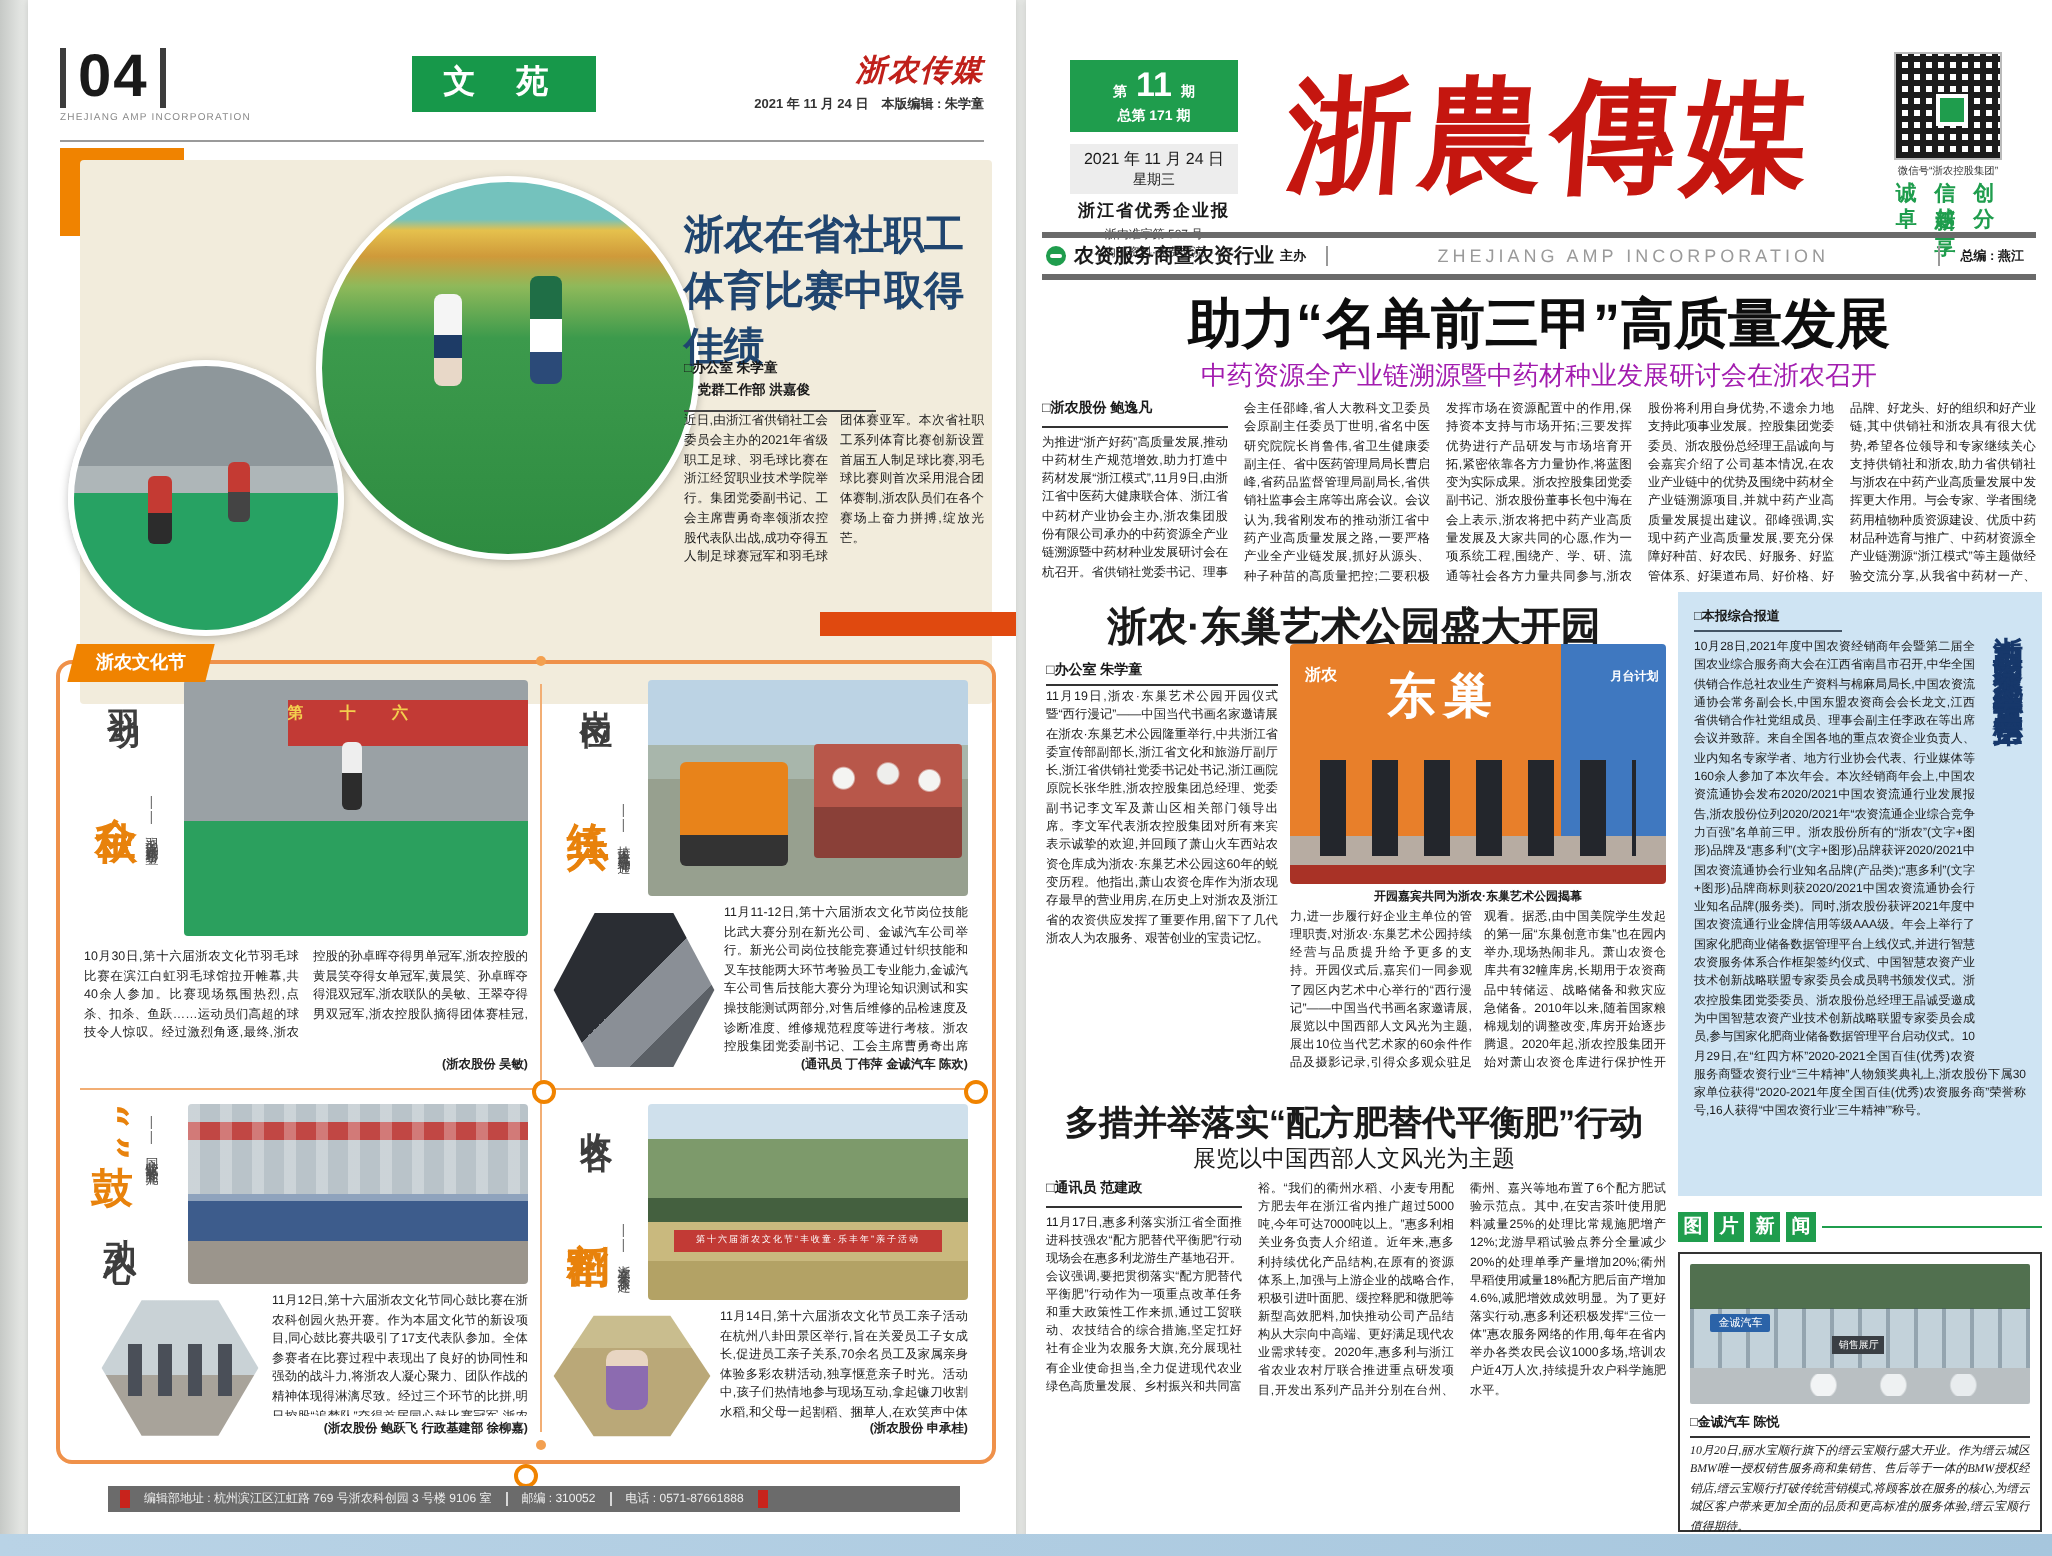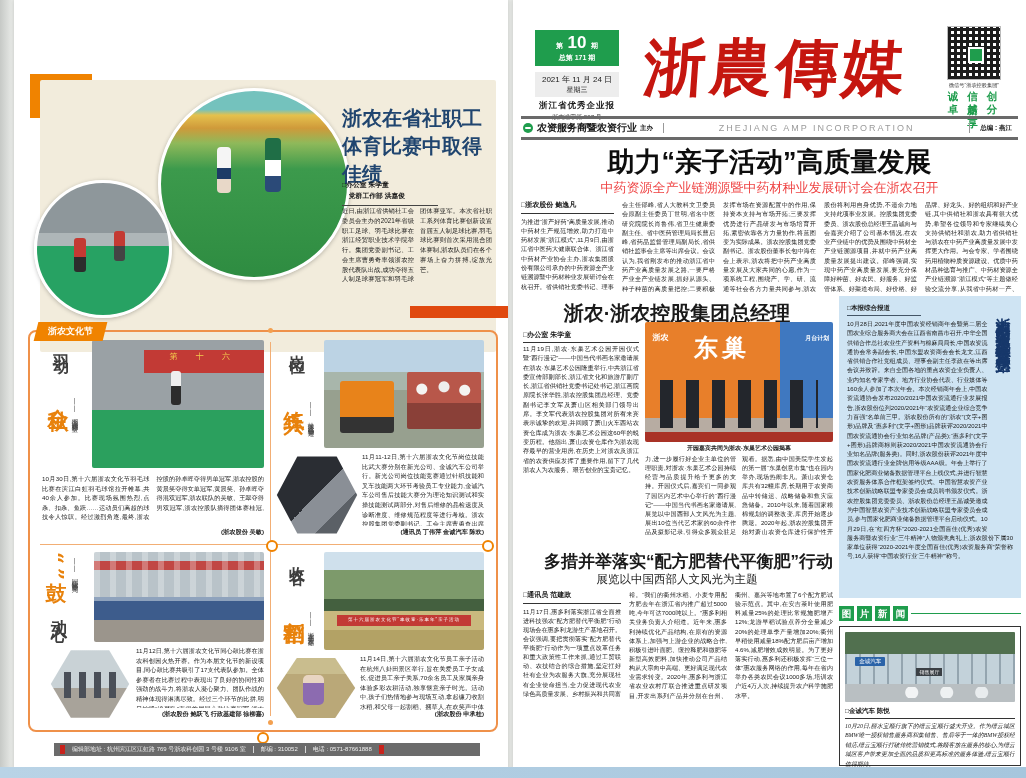--- a/index.html
+++ b/index.html
@@ -63,21 +63,21 @@
   .fest-t2{writing-mode:vertical-rl;font-size:21px;font-weight:bold;color:#e8820c;
            font-family:"DejaVu Serif",serif;letter-spacing:2px}
   .fest-sub{writing-mode:vertical-rl;font-size:6.5px;color:#4a4a4a;letter-spacing:1px}
   .fest-body{font-size:6.2px;line-height:1.55;color:#222}
   .fest-sign{font-size:6.2px;font-weight:bold;text-align:right;color:#222}
   .fphoto{position:absolute;overflow:hidden;border-radius:2px}
   .ph-badhall{background:linear-gradient(180deg,#9aa1a5 0 55%,#2ba05e 55% 100%)}
   .ph-badhall::after{content:"";position:absolute;left:46%;top:24%;width:10px;height:34px;border-radius:3px;
       background:linear-gradient(180deg,#eee 0 45%,#2c2c2c 45% 100%)}
   .banner1{position:absolute;top:8%;left:30%;width:70%;height:18%;background:#c23a35;color:#f3cf4e;
-           font-size:8px;font-weight:normal;letter-spacing:8px;text-align:center;line-height:180%;overflow:hidden}
+           font-size:8px;font-weight:bold;letter-spacing:8px;text-align:left;line-height:180%;overflow:hidden}
   .ph-forklift{background:linear-gradient(180deg,#bcd3e4 0 30%,#a8b6ab 30% 46%,#97a08f 46% 100%)}
   .ph-forklift::before{content:"";position:absolute;left:10%;top:38%;width:34%;height:48%;border-radius:3px;
       background:linear-gradient(180deg,#e8831a 0 70%,#333 70% 100%)}
   .ph-forklift::after{content:"";position:absolute;right:2%;top:30%;width:46%;height:52%;border-radius:2px;
       background:radial-gradient(circle at 20% 30%,#f4f4f2 0 5px,transparent 6px),
                  radial-gradient(circle at 50% 26%,#eeeeec 0 5px,transparent 6px),
                  radial-gradient(circle at 78% 32%,#f4f4f2 0 5px,transparent 6px),
                  linear-gradient(180deg,#b8574a 0 55%,#8a4038 55% 100%)}
   .ph-group3{background:linear-gradient(180deg,#b9c3c9 0 50%,#8fa3bd 50% 54%,#3d5c8c 54% 76%,#9b958c 76% 100%)}
   .ph-group3::before{content:"";position:absolute;left:0;top:10%;width:100%;height:10%;background:#c23a35;opacity:.9}
@@ -125,21 +125,21 @@
   .amp-logo{width:10px;height:10px;border-radius:50%;background:#1f9d4d;margin:0 4px 0 2px;position:relative}
   .amp-logo::after{content:"";position:absolute;left:2px;top:4px;width:6px;height:2px;background:#fff;border-radius:2px}
   .pub-name{font-size:10px;font-weight:900}
   .pub-role{font-size:6.5px;font-weight:bold;margin-left:3px}
   .mh-row .sep{width:1px;height:10px;background:#999;margin:0 10px}
   .org-en{font-size:9px;color:#9a9a9a;letter-spacing:2px;flex:1;text-align:center}
   .chief{font-size:6.5px;font-weight:bold;margin-right:6px;white-space:nowrap}
 
   
   .lead-headline{position:absolute;left:0;top:144px;width:513px;text-align:center;font-size:27px;font-weight:900;color:#0d0d0d}
-  .lead-subhead{position:absolute;left:0;top:179px;width:513px;text-align:center;font-size:13px;color:#ef4444}
+  .lead-subhead{position:absolute;left:0;top:179px;width:513px;text-align:center;font-size:13px;color:#a21caf}
   .byline{font-size:7px;font-weight:bold;border-bottom:1px solid #333;padding-bottom:2px;margin-bottom:3px}
   .lead-cols{position:absolute;left:8px;top:200px;width:497px;height:94px;column-count:5;column-gap:8px;
              font-size:6.2px;line-height:1.5}
   .park-headline{position:absolute;left:8px;top:300px;width:312px;text-align:center;font-size:20px;font-weight:900}
   .park-byline{position:absolute;left:10px;top:330px;width:116px}
   .park-colleft{position:absolute;left:10px;top:344px;width:116px;height:196px;font-size:6.2px;line-height:1.5}
   .park-photo{position:absolute;left:132px;top:322px;width:188px;height:120px;overflow:hidden;border-radius:2px;
       background:linear-gradient(0deg,#a93226 0 8%,#b7aca2 8% 20%,transparent 20%),
                  linear-gradient(90deg,#e87f2a 0 72%,#3f78c0 72% 100%)}
   .park-photo::after{content:"";position:absolute;bottom:12%;left:8%;width:84%;height:40%;
@@ -150,21 +150,21 @@
   .park-txt-panel{position:absolute;right:2%;top:10%;font-size:6px;color:#fff;font-weight:bold}
   .park-caption{position:absolute;left:132px;top:444px;width:188px;font-size:6px;font-weight:bold;text-align:center}
   .park-below{position:absolute;left:132px;top:454px;width:188px;height:86px;column-count:2;column-gap:6px;
               font-size:6.1px;line-height:1.5}
   .sidebar{position:absolute;left:326px;top:296px;width:182px;height:302px;background:#cfe4f3;
            padding:8px;box-sizing:border-box}
   .sb-headline{float:right;writing-mode:vertical-rl;font-size:15px;font-weight:900;color:#17386b;
                line-height:1.3;height:216px;margin:2px 0 6px 6px;letter-spacing:2px}
   .sb-byline{font-size:6.5px;font-weight:bold;border-bottom:1px solid #456;padding-bottom:2px;width:74px}
   .sb-body{font-size:6px;line-height:1.55;margin-top:4px}
-  .fert-headline{position:absolute;left:8px;top:550px;width:312px;text-align:right;font-size:17px;font-weight:900}
+  .fert-headline{position:absolute;left:8px;top:550px;width:312px;text-align:center;font-size:17px;font-weight:900}
   .fert-subhead{position:absolute;left:8px;top:572px;width:312px;text-align:center;font-size:11.5px}
   .fert-cols{position:absolute;left:10px;top:590px;width:310px;height:172px;column-count:3;column-gap:8px;
              font-size:6.1px;line-height:1.5}
   .pn-label{position:absolute;left:326px;top:606px;width:182px;display:flex;align-items:center;gap:3px}
   .pn-chip{width:15px;height:15px;background:#1f9d4d;color:#fff;font-size:9.5px;font-weight:bold;
            text-align:center;line-height:15px}
   .pn-line{flex:1;height:1px;background:#1f9d4d}
   .pn-box{position:absolute;left:326px;top:626px;width:182px;height:140px;border:1.5px solid #333;
           padding:5px;box-sizing:border-box}
   .pn-photo{position:relative;width:100%;height:70px;overflow:hidden;border-radius:1px;
@@ -180,20 +180,29 @@
   .pn-byline{font-size:6.5px;font-weight:bold;border-bottom:1px solid #333;margin-top:5px;padding-bottom:2px}
   .pn-body{font-size:5.9px;font-style:italic;line-height:1.6;margin-top:3px;font-family:"Liberation Serif",serif}
 </style>
 </head>
 <body>
 
 <div class="edge-left"></div>
 
 <div class="page" id="page-left">
 
+  <div class="lp-header">
+    <div class="abs" style="left:0;top:0">
+      <span class="pagenum">04</span>
+      <div class="orgen">ZHEJIANG AMP INCORPORATION</div>
+    </div>
+    <div class="section-box">文 苑</div>
+    <div class="lp-brand">浙农传媒</div>
+    <div class="lp-dateline">2021 年 11 月 24 日　本版编辑 : 朱学童</div>
+  </div>
 
   <div class="orange-corner"></div>
   <div class="feature-box">
     <div class="circ ph-football" style="left:118px;top:8px;width:186px;height:186px"></div>
     <div class="circ ph-badcircle" style="left:-6px;top:100px;width:132px;height:132px"></div>
     <div class="feat-headline">
       <div>浙农在省社职工</div>
       <div>体育比赛中取得佳绩</div>
     </div>
     <div class="feat-byline">
@@ -267,21 +276,21 @@
     <span class="txt">电话 : 0571-87661888</span>
     <span class="redsq"></span>
   </div>
 </div>
 
 <div class="page" id="page-right">
 
   <div class="issue-box">
     <div>
       <span class="issue-sm">第</span>
-      <span class="issue-no">10</span>
+      <span class="issue-no">11</span>
       <span class="issue-sm">期</span>
     </div>
     <span class="issue-total">总第 171 期</span>
   </div>
   <div class="date-box">
     <div class="mh-date">2021 年 11 月 24 日</div>
     <div class="mh-weekday">星期三</div>
   </div>
   <div class="mh-honor">浙江省优秀企业报</div>
   <div class="mh-license" style="top:113px">浙内准字第 507 号</div>
@@ -295,28 +304,28 @@
   <div class="mh-row">
     <span class="amp-logo"></span>
     <span class="pub-name">农资服务商暨农资行业</span>
     <span class="pub-role">主办</span>
     <span class="sep"></span>
     <span class="org-en">ZHEJIANG AMP INCORPORATION</span>
     <span class="sep"></span>
     <span class="chief">总编 : 燕江</span>
   </div>
 
-  <div class="lead-headline">助力“亲子活动”高质量发展</div>
+  <div class="lead-headline">助力“名单前三甲”高质量发展</div>
   <div class="lead-subhead">中药资源全产业链溯源暨中药材种业发展研讨会在浙农召开</div>
   <div class="lead-cols jt clip">
     <div class="byline">□浙农股份 鲍逸凡</div>
     <span>为推进“浙产好药”高质量发展,推动中药材生产规范增效,助力打造中药材发展“浙江模式”,11月9日,由浙江省中医药大健康联合体、浙江省中药材产业协会主办,浙农集团股份有限公司承办的中药资源全产业链溯源暨中药材种业发展研讨会在杭召开。省供销社党委书记、理事会主任邵峰,省人大教科文卫委员会原副主任委员丁世明,省名中医研究院院长肖鲁伟,省卫生健康委副主任、省中医药管理局局长曹启峰,省药品监督管理局副局长,省供销社监事会主席等出席会议。会议认为,我省刚发布的推动浙江省中药产业高质量发展之路,一要严格产业全产业链发展,抓好从源头、种子种苗的高质量把控;二要积极发挥市场在资源配置中的作用,保持资本支持与市场开拓;三要发挥优势进行产品研发与市场培育开拓,紧密依靠各方力量协作,将蓝图变为实际成果。浙农控股集团党委副书记、浙农股份董事长包中海在会上表示,浙农将把中药产业高质量发展及大家共同的心愿,作为一项系统工程,围绕产、学、研、流通等社会各方力量共同参与,浙农股份将利用自身优势,不遗余力地支持此项事业发展。控股集团党委委员、浙农股份总经理王晶诚向与会嘉宾介绍了公司基本情况,在农业产业链中的优势及围绕中药材全产业链溯源项目,并就中药产业高质量发展提出建议。邵峰强调,实现中药产业高质量发展,要充分保障好种苗、好农民、好服务、好监管体系、好渠道布局、好价格、好品牌、好龙头、好的组织和好产业链,其中供销社和浙农具有很大优势,希望各位领导和专家继续关心支持供销社和浙农,助力省供销社与浙农在中药产业高质量发展中发挥更大作用。与会专家、学者围绕药用植物种质资源建设、优质中药材品种选育与推广、中药材资源全产业链溯源“浙江模式”等主题做经验交流分享,从我省中药材一产、二产、三产发展的角度进行了深入剖析,分享宝贵经验,共谋助力浙江省中药产业高质量发展之计,共绘浙江省中医药产业传承创新未来。</span>
   </div>
 
-  <div class="park-headline">浙农·浙农控股集团总经理</div>
+  <div class="park-headline">浙农·东巢艺术公园盛大开园</div>
   <div class="park-byline byline">□办公室 朱学童</div>
   <div class="park-colleft jt clip">11月19日,浙农·东巢艺术公园开园仪式暨“西行漫记”——中国当代书画名家邀请展在浙农·东巢艺术公园隆重举行,中共浙江省委宣传部副部长,浙江省文化和旅游厅副厅长,浙江省供销社党委书记处书记,浙江画院原院长张华胜,浙农控股集团总经理、党委副书记李文军及萧山区相关部门领导出席。李文军代表浙农控股集团对所有来宾表示诚挚的欢迎,并回顾了萧山火车西站农资仓库成为浙农·东巢艺术公园这60年的蜕变历程。他指出,萧山农资仓库作为浙农现存最早的营业用房,在历史上对浙农及浙江省的农资供应发挥了重要作用,留下了几代浙农人为农服务、艰苦创业的宝贵记忆。</div>
   <div class="park-photo">
     <span class="park-txt-sm">浙农</span>
     <span class="park-txt-big">东巢</span>
     <span class="park-txt-panel">月台计划</span>
   </div>
   <div class="park-caption">开园嘉宾共同为浙农·东巢艺术公园揭幕</div>
   <div class="park-below jt clip">力,进一步履行好企业主单位的管理职责,对浙农·东巢艺术公园持续经营与品质提升给予更多的支持。开园仪式后,嘉宾们一同参观了园区内艺术中心举行的“西行漫记”——中国当代书画名家邀请展,展览以中国西部人文风光为主题,展出10位当代艺术家的60余件作品及摄影记录,引得众多观众驻足观看。据悉,由中国美院学生发起的第一届“东巢创意市集”也在园内举办,现场热闹非凡。萧山农资仓库共有32幢库房,长期用于农资商品中转储运、战略储备和救灾应急储备。2010年以来,随着国家粮棉规划的调整改变,库房开始逐步腾退。2020年起,浙农控股集团开始对萧山农资仓库进行保护性开发,与专业运营单位合作将其改建为文创生态园区。园区于今年年初开始运营,目前已签约入驻包装设计艺术中心、书社、咖啡音乐吧、各类设计工作室及园区配套服务等近40个项目,招商完成率达70%,正焕发出崭新的发展活力。</div>
 

